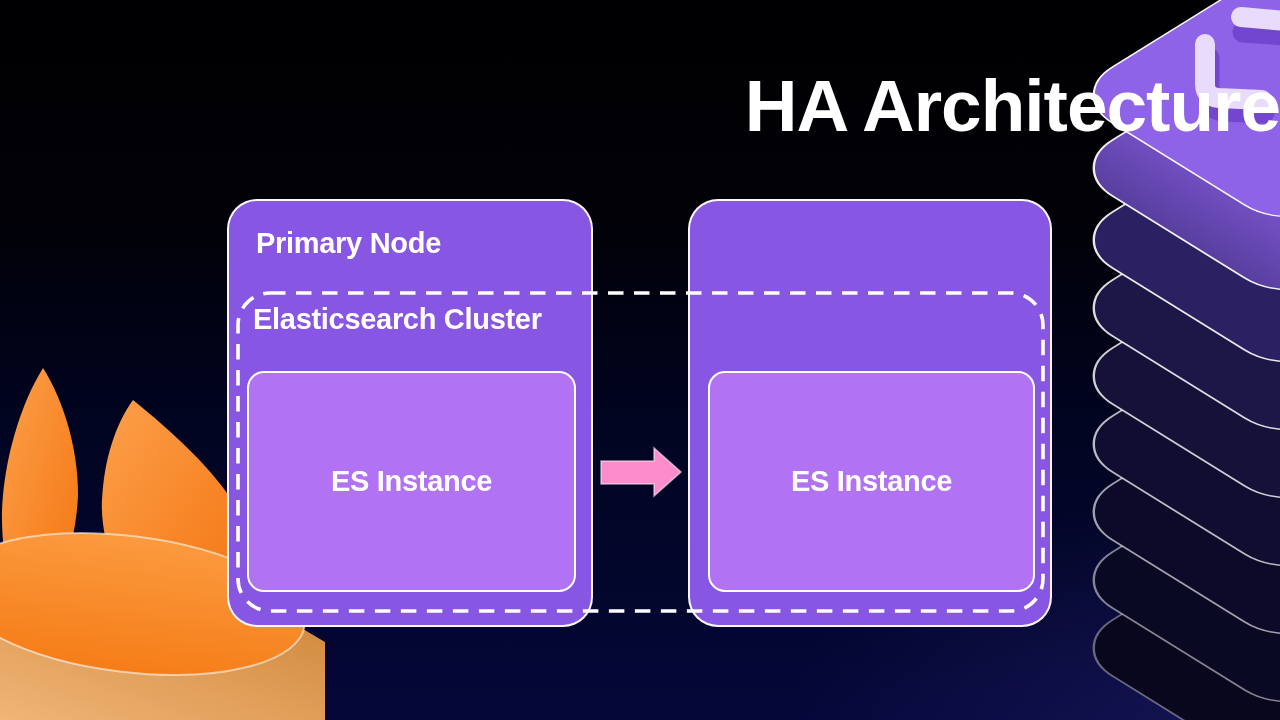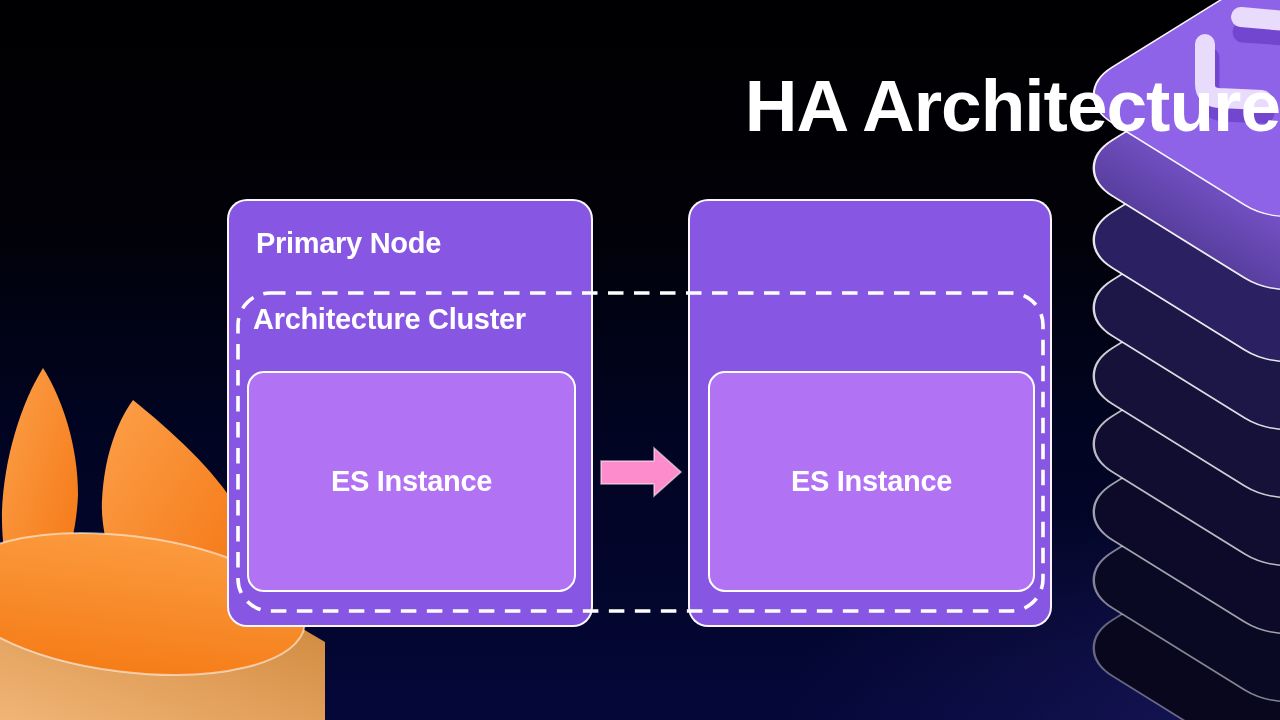--- a/index.html
+++ b/index.html
@@ -12,21 +12,21 @@
   }
   .decor-svg{position:absolute;left:0;top:0;width:1280px;height:720px;z-index:1;}
   .title{
     position:absolute;left:0;top:64px;width:100%;margin:0;text-align:right;
     font-size:73px;font-weight:700;letter-spacing:-1px;color:var(--title-text,#fff);z-index:3;
   }
   .node{
     position:absolute;box-sizing:border-box;z-index:2;
     background:var(--node-fill,#8757e3);
     border:2px solid rgba(255,255,255,.95);
-    border-radius:20px;
+    border-radius:30px;
     padding-left:34px;
   }
   .node-primary{left:227px;top:199px;width:366px;height:428px;}
   .node-replica{left:688px;top:199px;width:364px;height:428px;}
   .node-label{
     position:absolute;left:27px;top:26px;
     font-size:29px;font-weight:700;letter-spacing:-.3px;color:#fff;
   }
   .es-box{
     position:absolute;left:18px;right:15px;top:170px;bottom:33px;box-sizing:border-box;
@@ -114,15 +114,15 @@
     <div class="es-box">
       <span class="es-label">ES Instance</span>
     </div>
   </div>
 
   <svg class="overlay" viewBox="0 0 1280 720" aria-hidden="true">
     <rect class="cluster-rect" x="238" y="293" width="805" height="318" rx="32"></rect>
     <polygon class="arrow" points="601,461 654,461 654,448 681,472 654,496 654,484 601,484"></polygon>
   </svg>
 
-  <div class="cluster-label">Architecture Cluster</div>
+  <div class="cluster-label">Elasticsearch Cluster</div>
 
 </div>
 
 </body></html>

